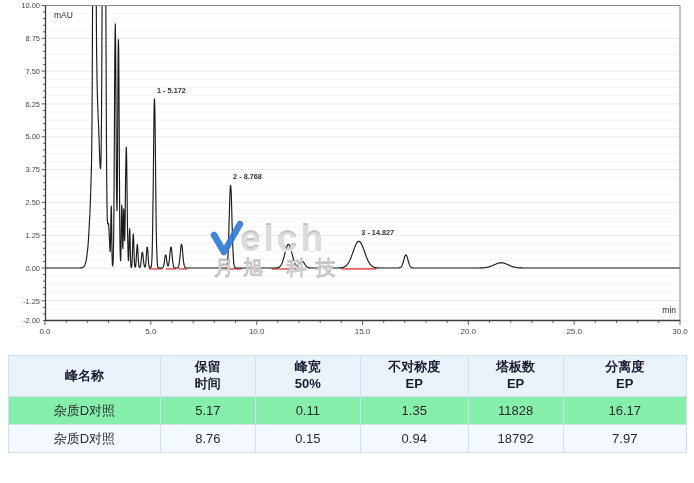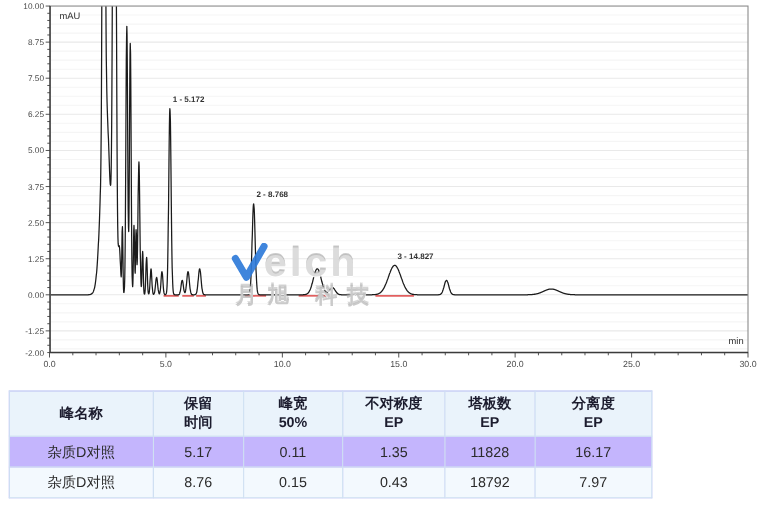--- a/index.html
+++ b/index.html
@@ -19,22 +19,22 @@
     text-shadow:0 1px 0 rgba(255,255,255,0.95), 0 -1px 0 rgba(140,140,140,0.45);
   }
   .wm-sub{
     margin-top:-2px;padding-left:4px;
     font-size:20px;font-weight:bold;letter-spacing:9px;white-space:nowrap;
     color:rgba(182,182,182,0.72);
     text-shadow:0 1px 0 rgba(255,255,255,0.95), 0 -1px 0 rgba(150,150,150,0.4);
   }
   
   .data-table{
-    position:absolute;left:8px;top:355px;width:585px;
-    border-collapse:collapse;table-layout:fixed;background:#c4b5fd;
+    position:absolute;left:8px;top:355px;width:679px;
+    border-collapse:collapse;table-layout:fixed;background:#86efac;
     font-size:13px;color:#2b2b2b;
   }
   .data-table th,.data-table td{
     border:1px solid #cfe0f2;text-align:center;vertical-align:middle;padding:0;
   }
   .data-table thead th{
     background:#eaf3fb;height:40px;font-size:13px;font-weight:bold;
     color:#1c1c2e;line-height:1.3;
   }
   .data-table tbody td{height:27px;}
@@ -266,18 +266,18 @@
         <td>5.17</td>
         <td>0.11</td>
         <td>1.35</td>
         <td>11828</td>
         <td>16.17</td>
       </tr>
       <tr class="alt">
         <td>杂质D对照</td>
         <td>8.76</td>
         <td>0.15</td>
-        <td>0.43</td>
+        <td>0.94</td>
         <td>18792</td>
         <td>7.97</td>
       </tr>
     </tbody>
 </table>
 
 </body></html>

